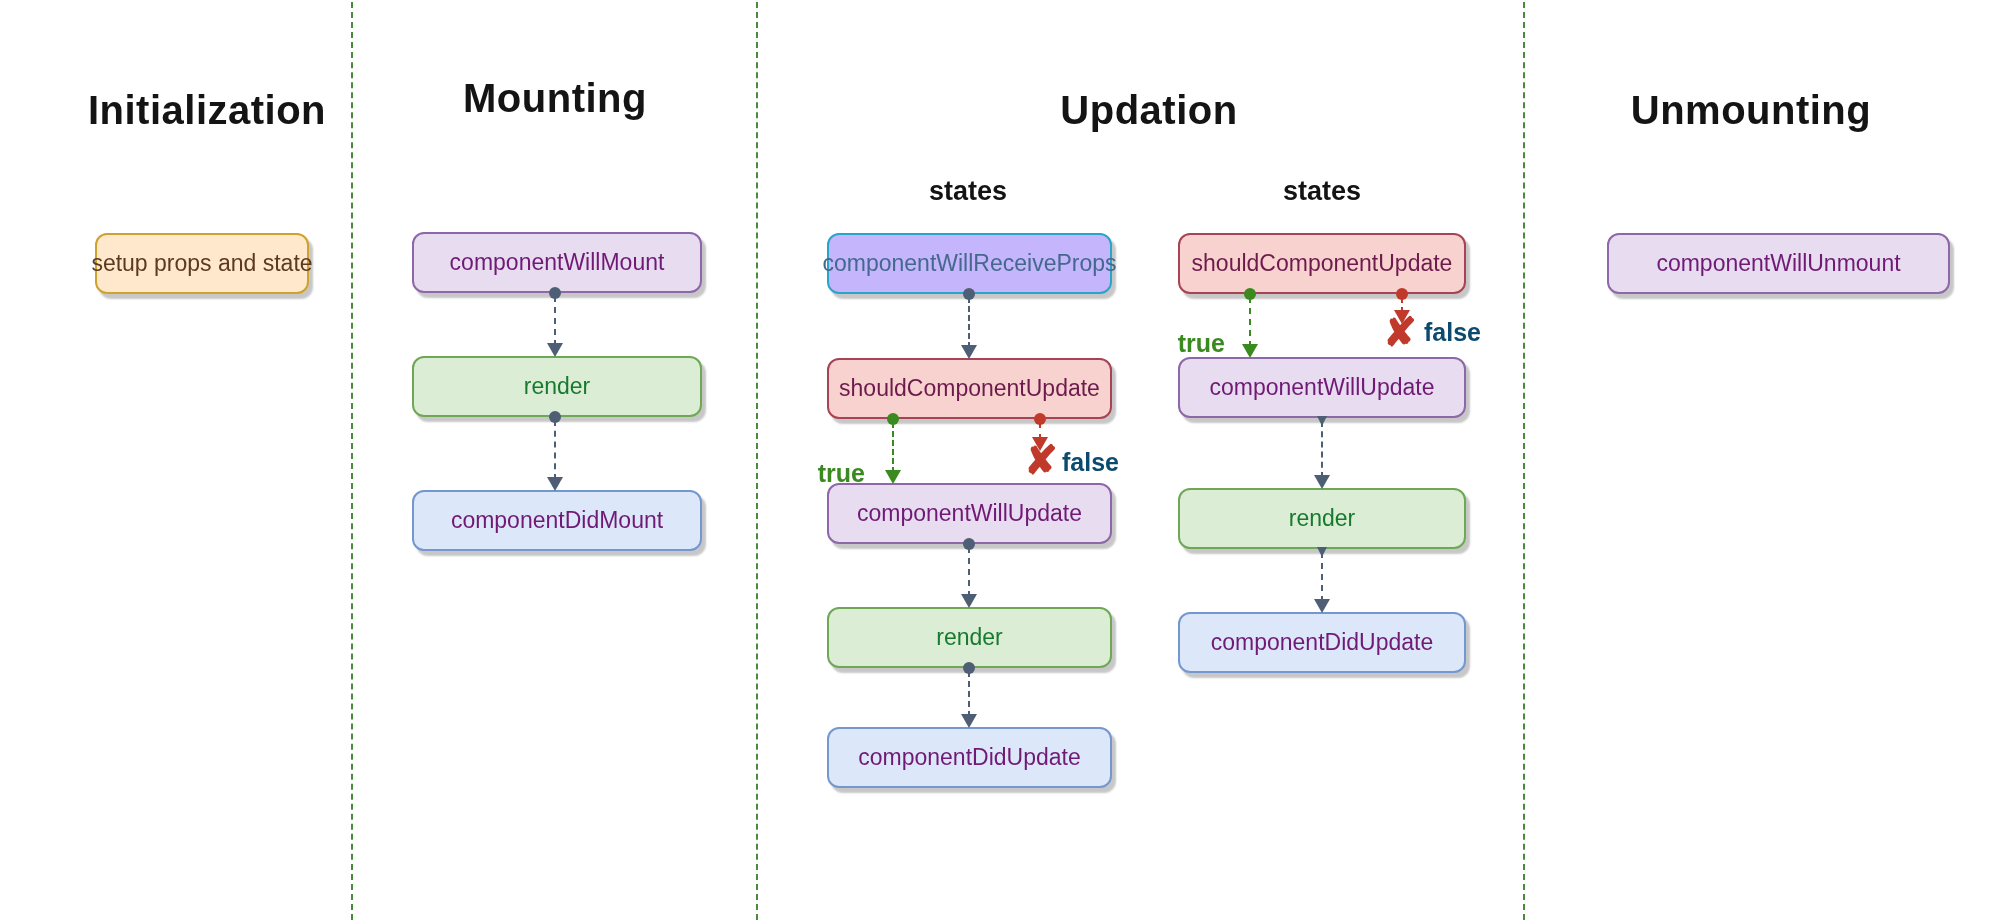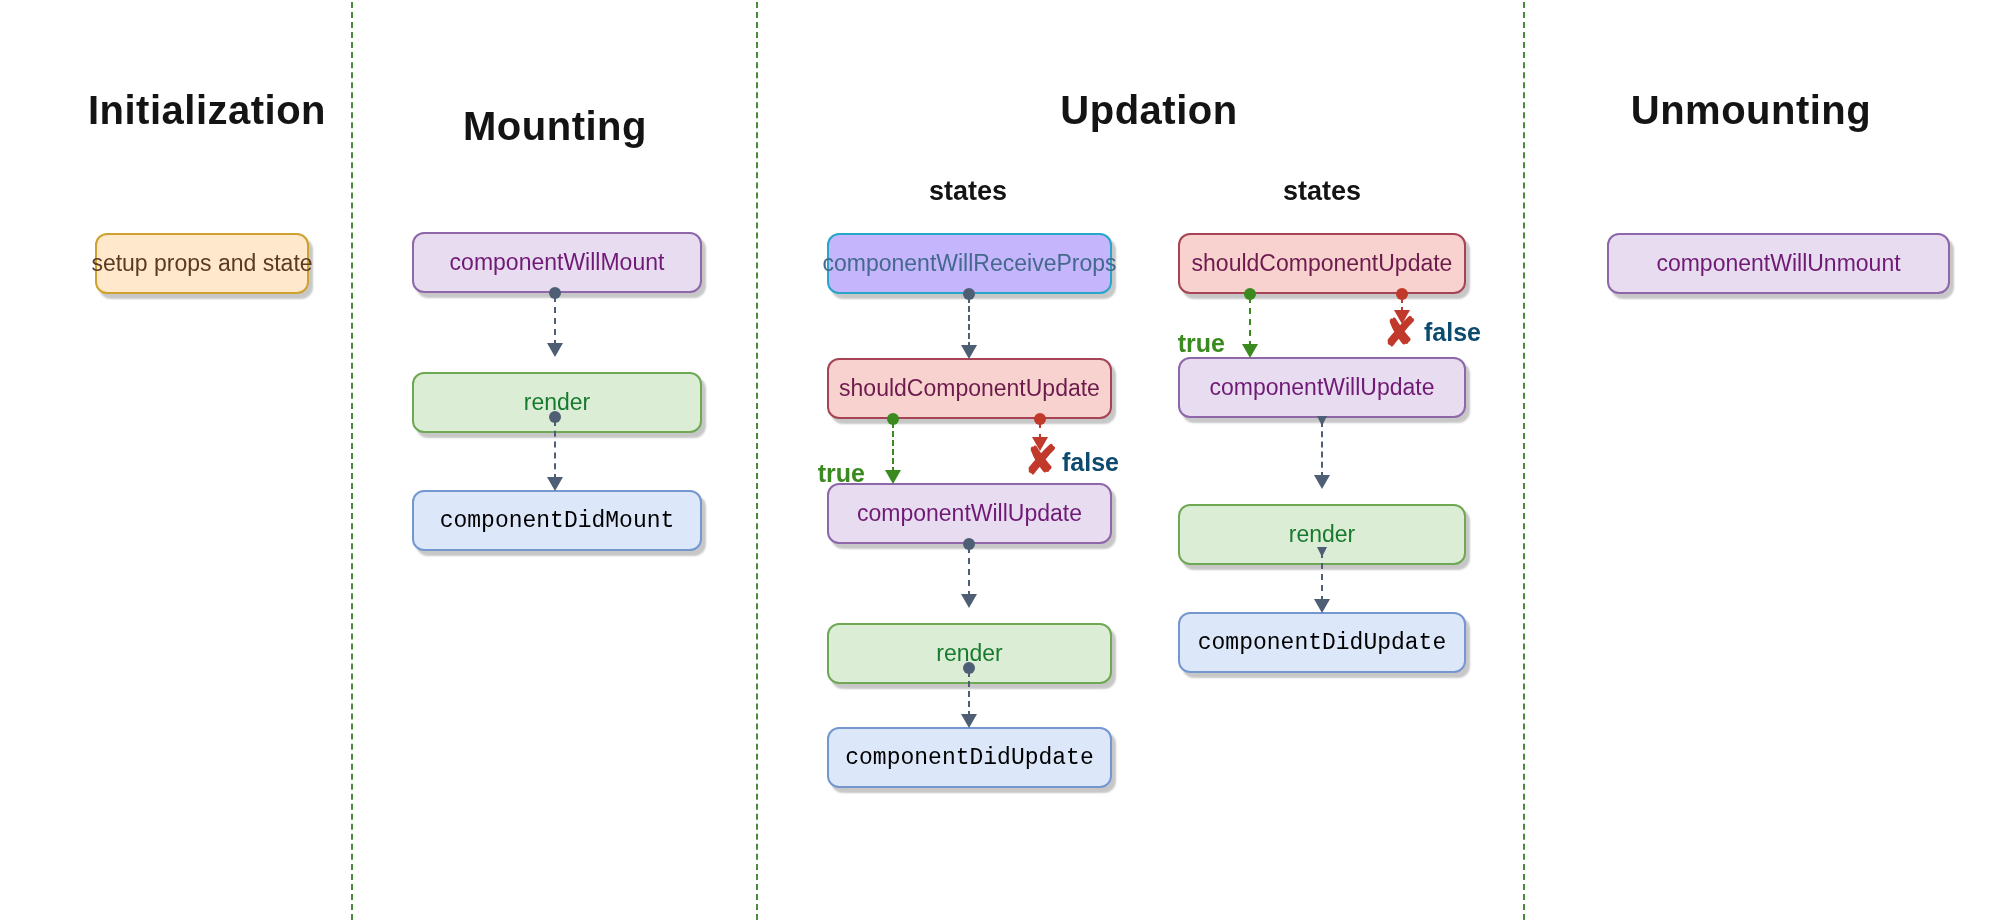--- a/index.html
+++ b/index.html
@@ -13,22 +13,22 @@
   .phase-title{position:absolute;width:360px;text-align:center;font-size:40px;font-weight:bold;
                color:#141414;letter-spacing:.5px;}
   .sub-header{position:absolute;width:200px;text-align:center;font-size:27px;font-weight:bold;color:#141414;}
 
   
   .node{position:absolute;height:61px;border-radius:12px;border:2px solid;box-sizing:border-box;
         display:flex;align-items:center;justify-content:center;font-size:23px;
         box-shadow:4px 5px 2px rgba(0,0,0,0.22);white-space:nowrap;}
   .v-orange{background:#ffe8cb;border-color:#cda22f;color:#5c3a21;}
   .v-purple{background:#e7dcf0;border-color:#8d67a8;color:#701a75;}
-  .v-green {background:#dcedd5;border-color:#6fa854;color:#177a2e;margin-top:16px;}
-  .v-blue  {background:#dce8fa;border-color:#7497cf;color:#000000;font-family:Liberation Mono, monospace;}
+  .v-green {background:#dcedd5;border-color:#6fa854;color:#177a2e;}
+  .v-blue  {background:#dce8fa;border-color:#7497cf;color:#701a75;}
   .v-cyan  {background:#c4b5fd;border-color:#28a6c7;color:#44698c;}
   .v-red   {background:#f8d2cf;border-color:#a64456;color:#6d1b4d;}
 
   
   .connector{position:absolute;width:16px;}
   .conn-gray {--c:#4e5f75;}
   .conn-green{--c:#3a8a1f;}
   .conn-red  {--c:#c0392b;}
   .connector .line{position:absolute;left:7px;top:3px;bottom:11px;width:0;border-left:2.5px dashed var(--c);}
   .connector .start-dot{position:absolute;top:-6px;left:2px;width:12px;height:12px;border-radius:50%;background:var(--c);}
@@ -47,21 +47,21 @@
 </head>
 <body>
 
 <div class="canvas">
 
   <div class="divider" style="left:351px"></div>
   <div class="divider" style="left:756px"></div>
   <div class="divider" style="left:1523px"></div>
 
   <div class="phase-title" style="left:27px;top:88px">Initialization</div>
-  <div class="phase-title" style="left:375px;top:104px">Mounting</div>
+  <div class="phase-title" style="left:375px;top:76px">Mounting</div>
   <div class="phase-title" style="left:969px;top:88px">Updation</div>
   <div class="phase-title" style="left:1571px;top:88px">Unmounting</div>
 
   <div class="sub-header" style="left:868px;top:176px">states</div>
   <div class="sub-header" style="left:1222px;top:176px">states</div>
 
   <div class="node v-orange" style="left:95px;top:233px;width:214px">setup props and state</div>
 
   <div class="node v-purple" style="left:412px;top:232px;width:290px">componentWillMount</div>
   <div class="node v-green" style="left:412px;top:356px;width:290px">render</div>

